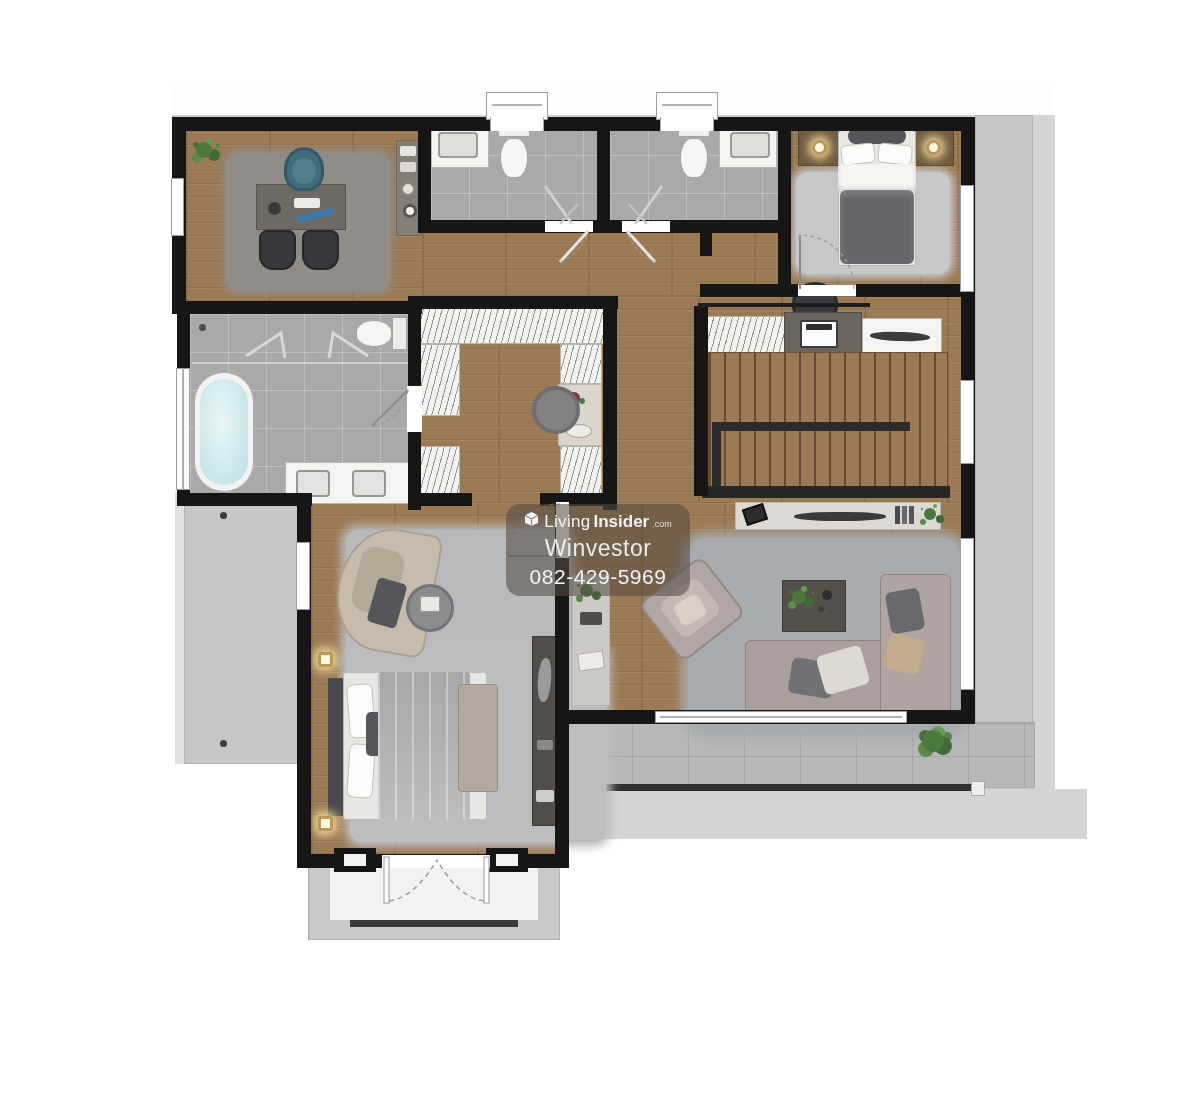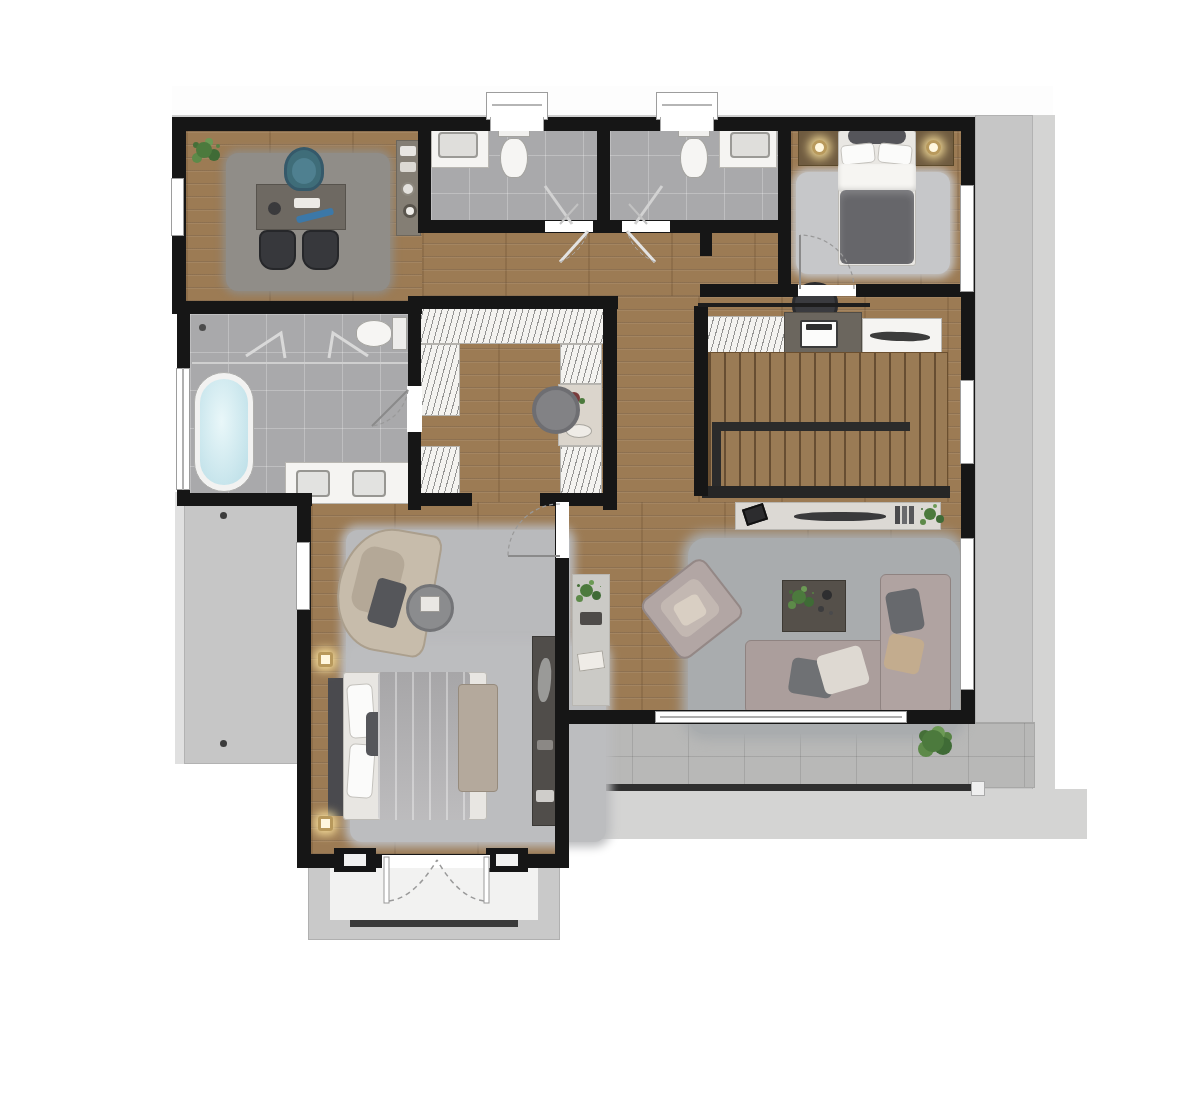--- a/index.html
+++ b/index.html
@@ -284,14 +284,28 @@
     <path d="M246,356 L281,333 L285,358" fill="none" stroke="#d9d9d9" stroke-width="3"></path>
     <path d="M368,356 L333,333 L329,358" fill="none" stroke="#d9d9d9" stroke-width="3"></path>
     <path d="M192,363 L408,363" stroke="#cfcfcf" stroke-width="2"></path>
 
     <path d="M545,186 L572,224" stroke="#d2d2d2" stroke-width="3"></path>
     <path d="M560,224 L578,204" stroke="#c2c2c2" stroke-width="2"></path>
     <path d="M662,186 L635,224" stroke="#d2d2d2" stroke-width="3"></path>
     <path d="M647,224 L629,204" stroke="#c2c2c2" stroke-width="2"></path>
   </svg>
 
+  <div class="abs wm">
+    <div class="wm-brand">
+      <svg width="15" height="16" viewBox="0 0 16 17" style="margin-right:2px;">
+        <polygon points="8,1 15,4.6 15,12.4 8,16 1,12.4 1,4.6" fill="#f3f3f3"></polygon>
+        <polyline points="1,4.6 8,8.4 15,4.6" fill="none" stroke="#8d8277" stroke-width="1.2"></polyline>
+        <line x1="8" y1="8.4" x2="8" y2="16" stroke="#8d8277" stroke-width="1.2"></line>
+      </svg>
+      <span class="wm-light">Living</span>
+        <span class="wm-bold">Insider</span>
+        <span class="wm-com">.com</span>
+    </div>
+    <div class="wm-l2">Winvestor</div>
+    <div class="wm-l3">082-429-5969</div>
+  </div>
 
 </div>
 
 </body></html>

